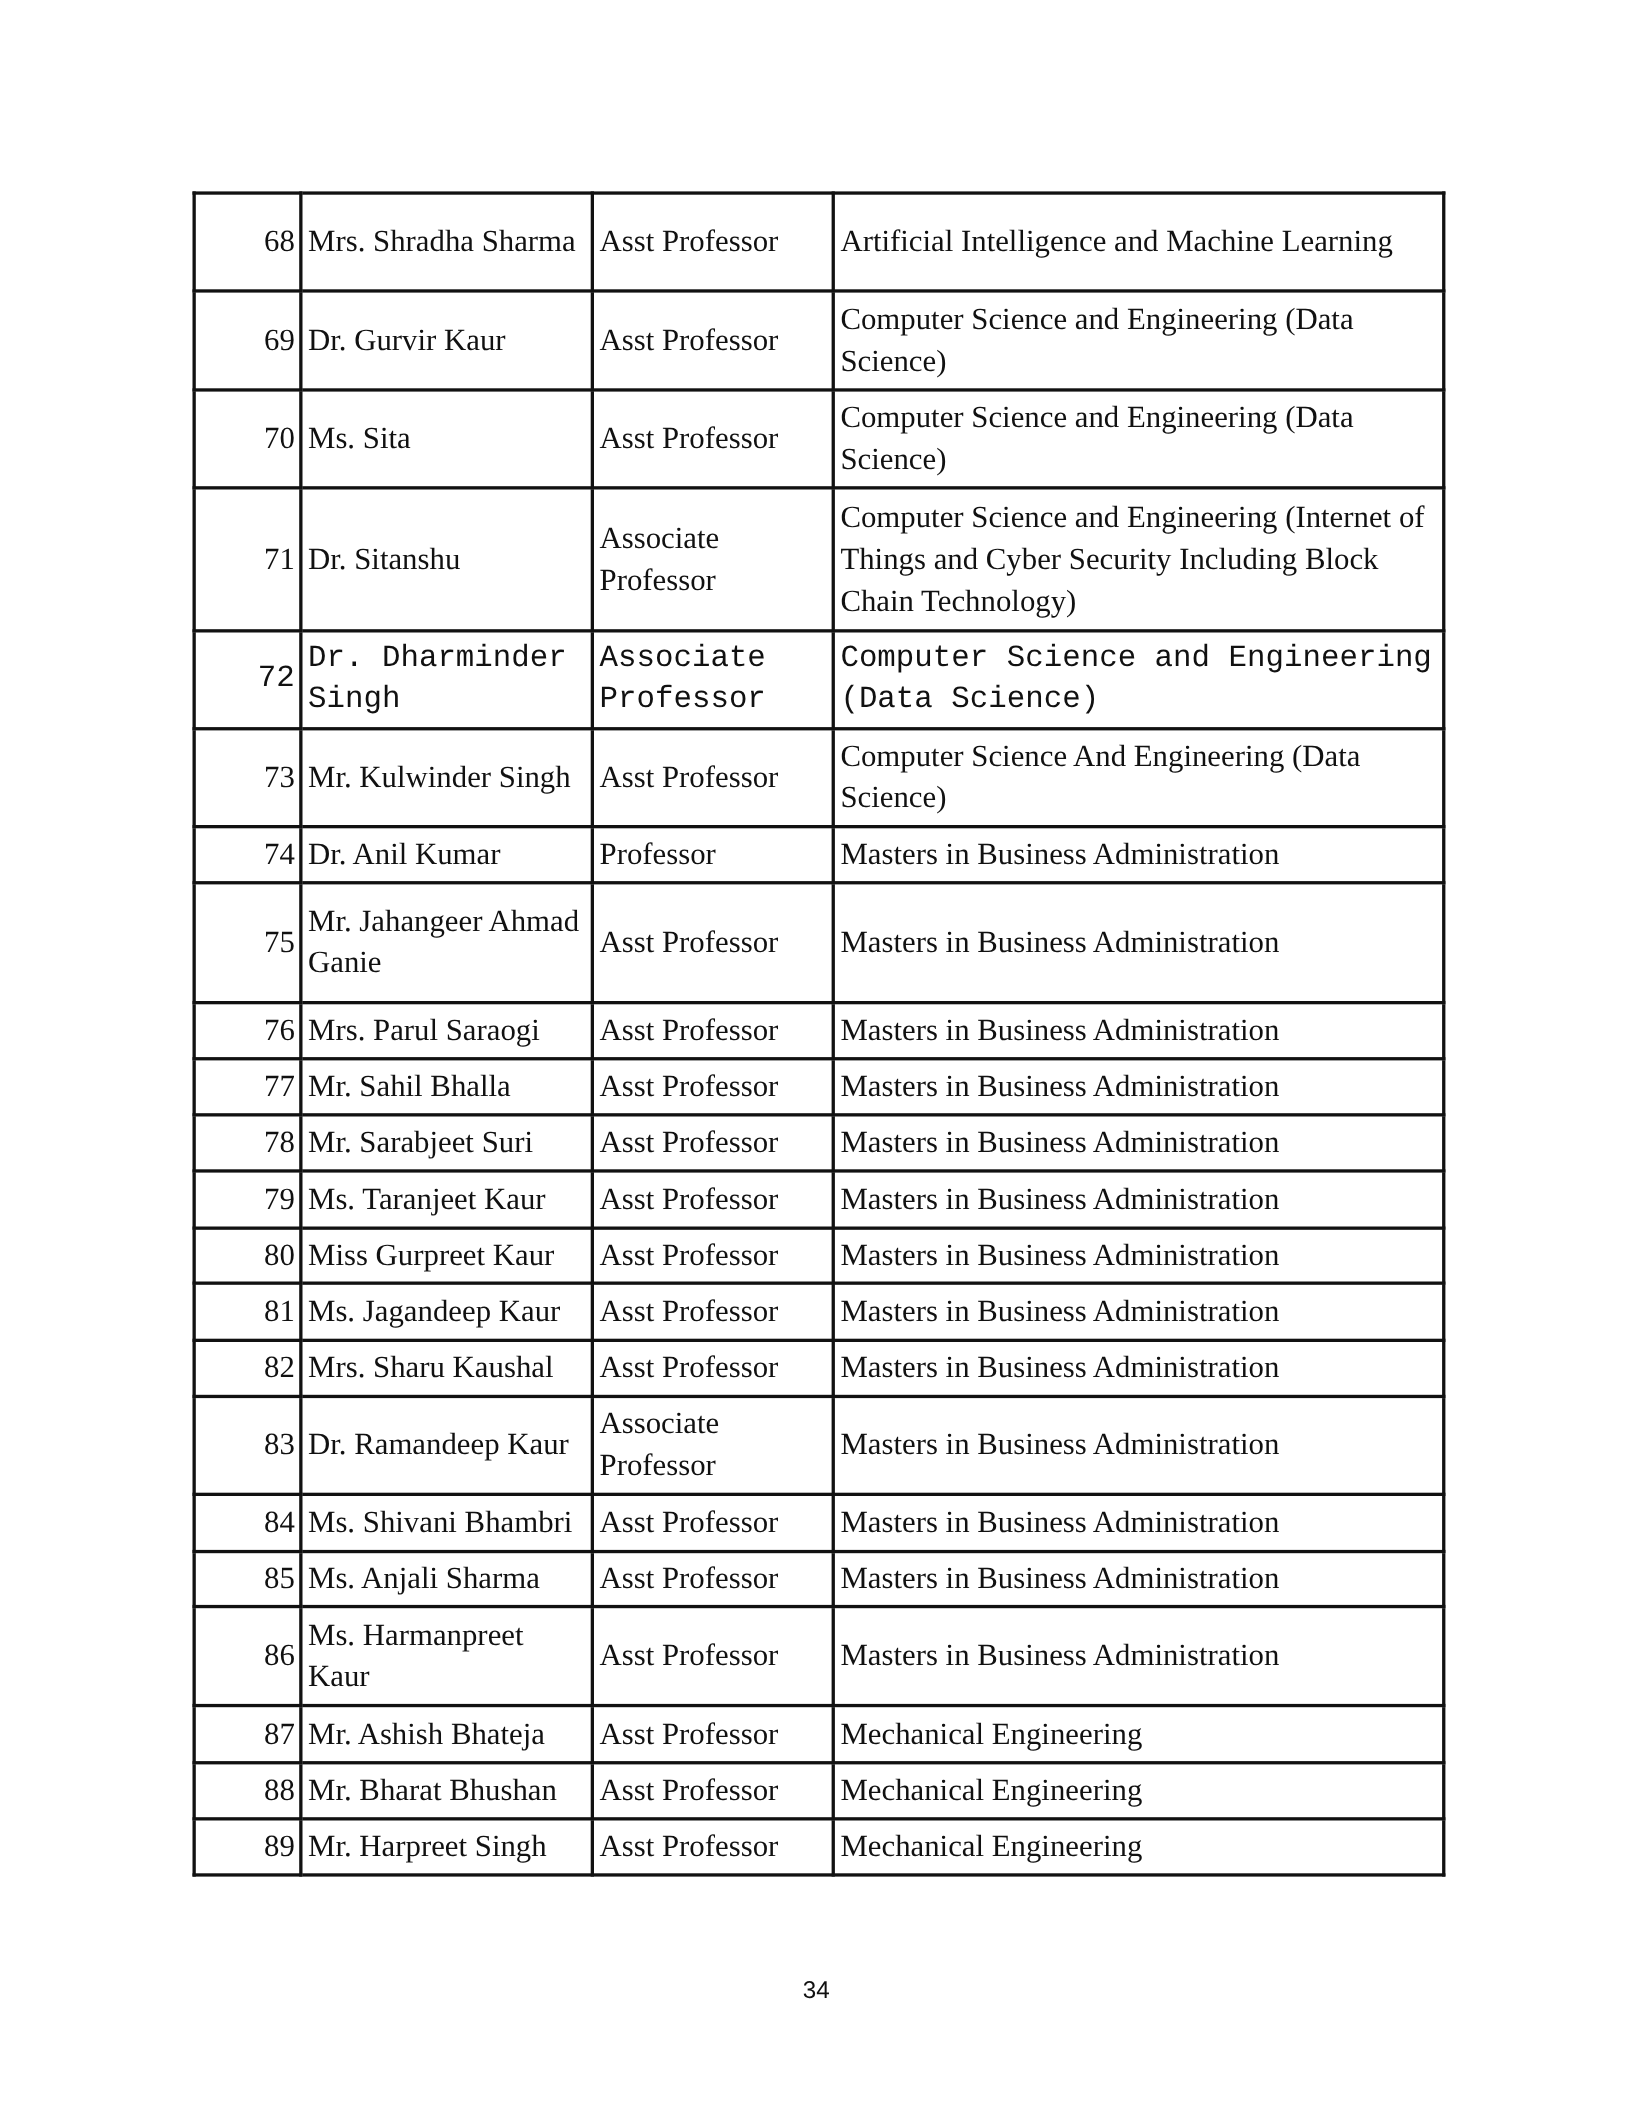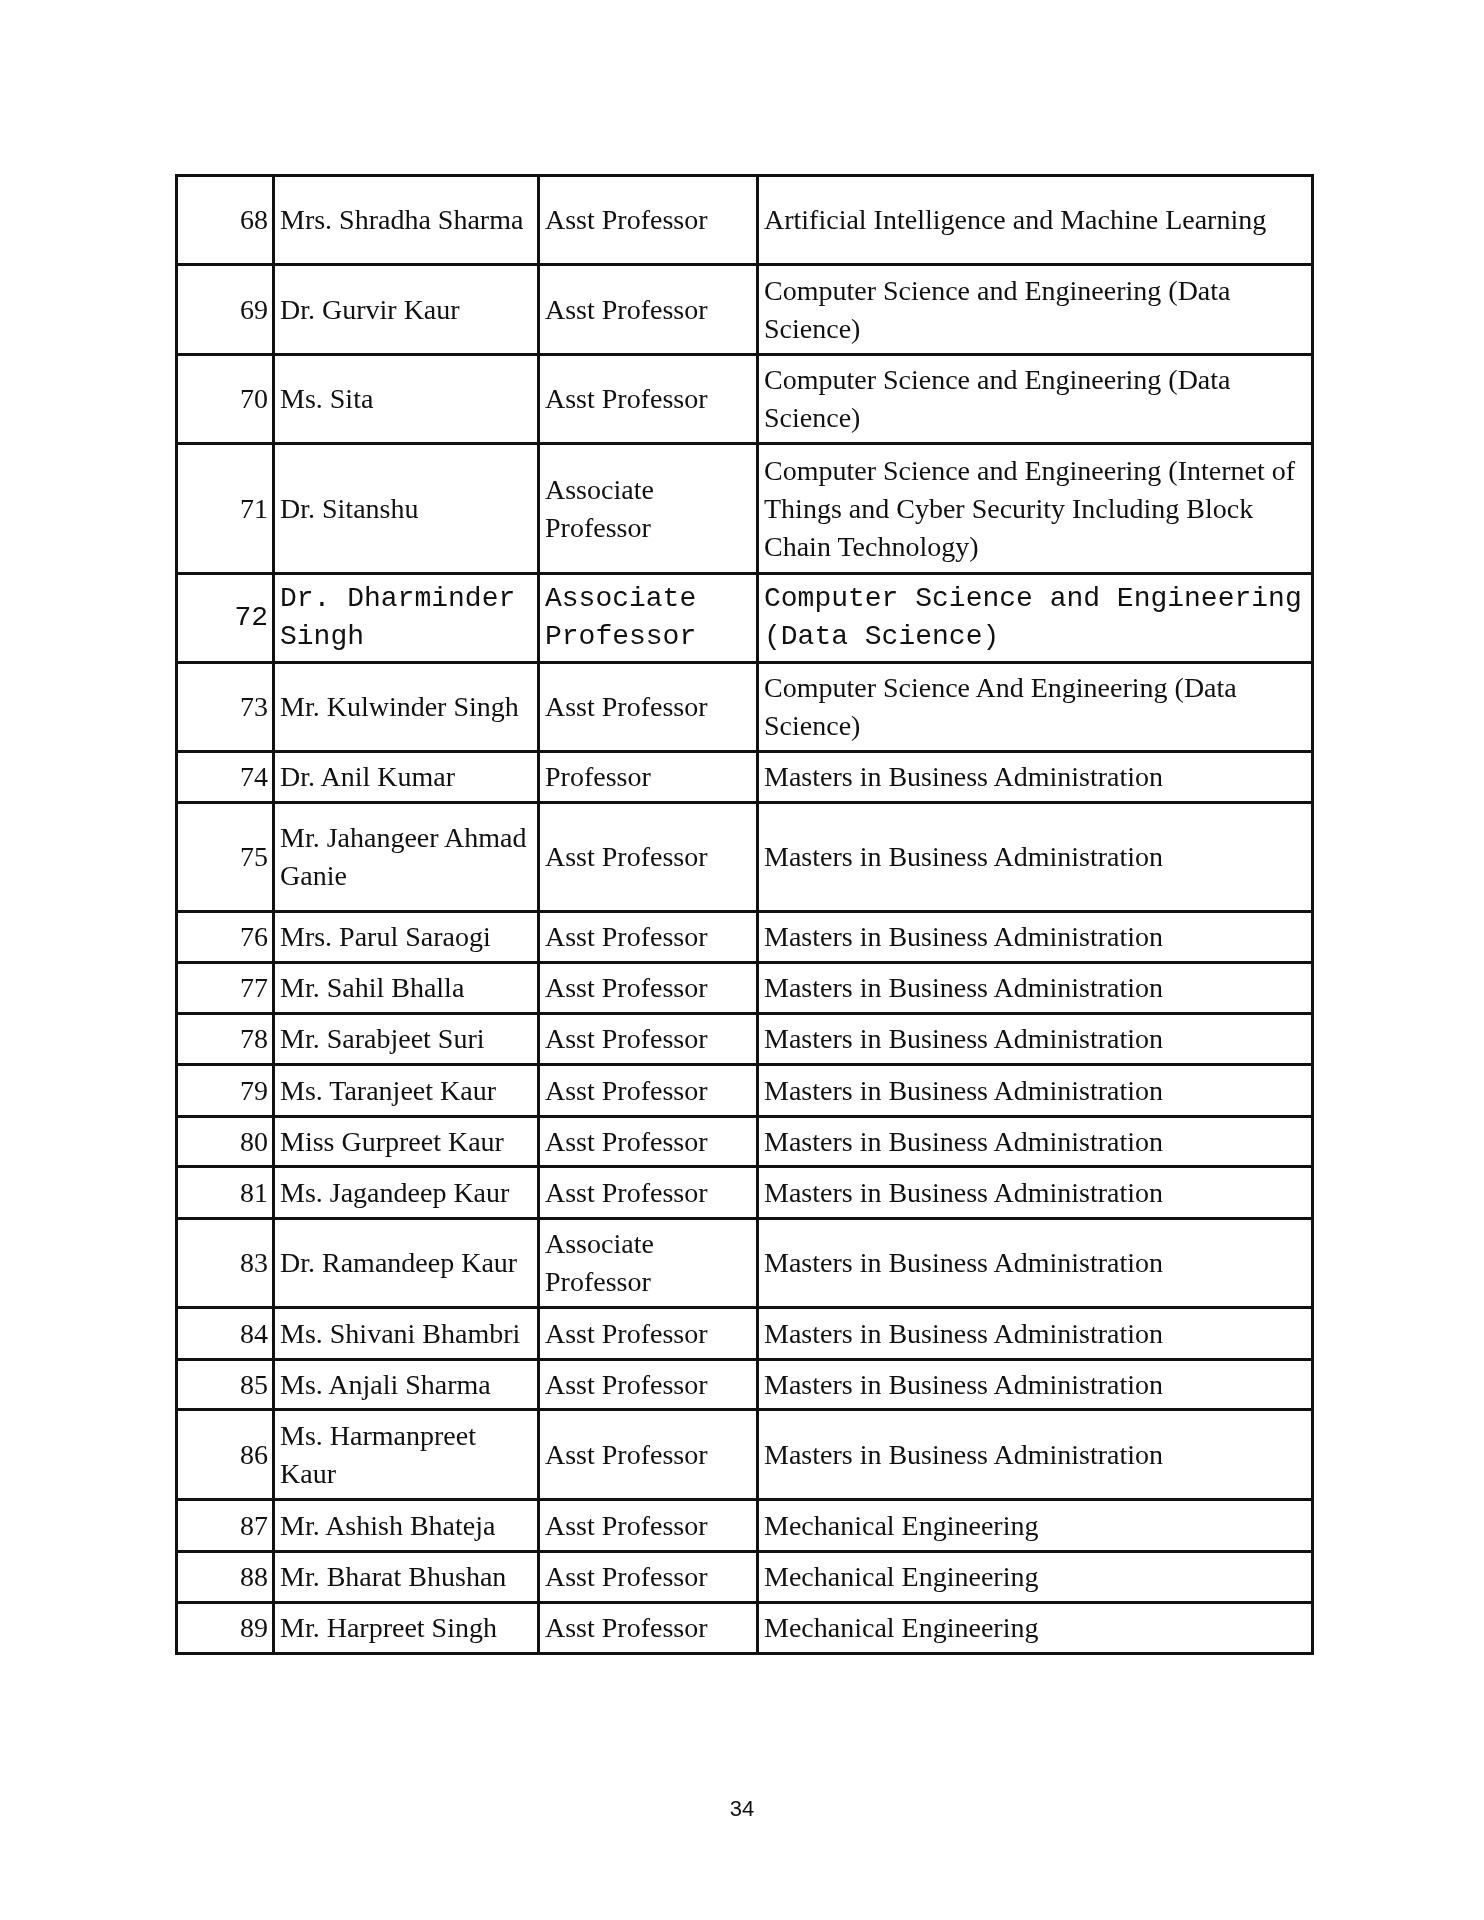--- a/index.html
+++ b/index.html
@@ -127,20 +127,26 @@
           <td>Miss Gurpreet Kaur</td>
           <td>Asst Professor</td>
           <td>Masters in Business Administration</td>
         </tr>
       <tr style="height: 52px;">
           <td class="num">81</td>
           <td>Ms. Jagandeep Kaur</td>
           <td>Asst Professor</td>
           <td>Masters in Business Administration</td>
         </tr>
+      <tr style="height: 51px;">
+          <td class="num">82</td>
+          <td>Mrs. Sharu Kaushal</td>
+          <td>Asst Professor</td>
+          <td>Masters in Business Administration</td>
+        </tr>
       <tr style="height: 89px;">
           <td class="num">83</td>
           <td>Dr. Ramandeep Kaur</td>
           <td>Associate Professor</td>
           <td>Masters in Business Administration</td>
         </tr>
       <tr style="height: 52px;">
           <td class="num">84</td>
           <td>Ms. Shivani Bhambri</td>
           <td>Asst Professor</td>

